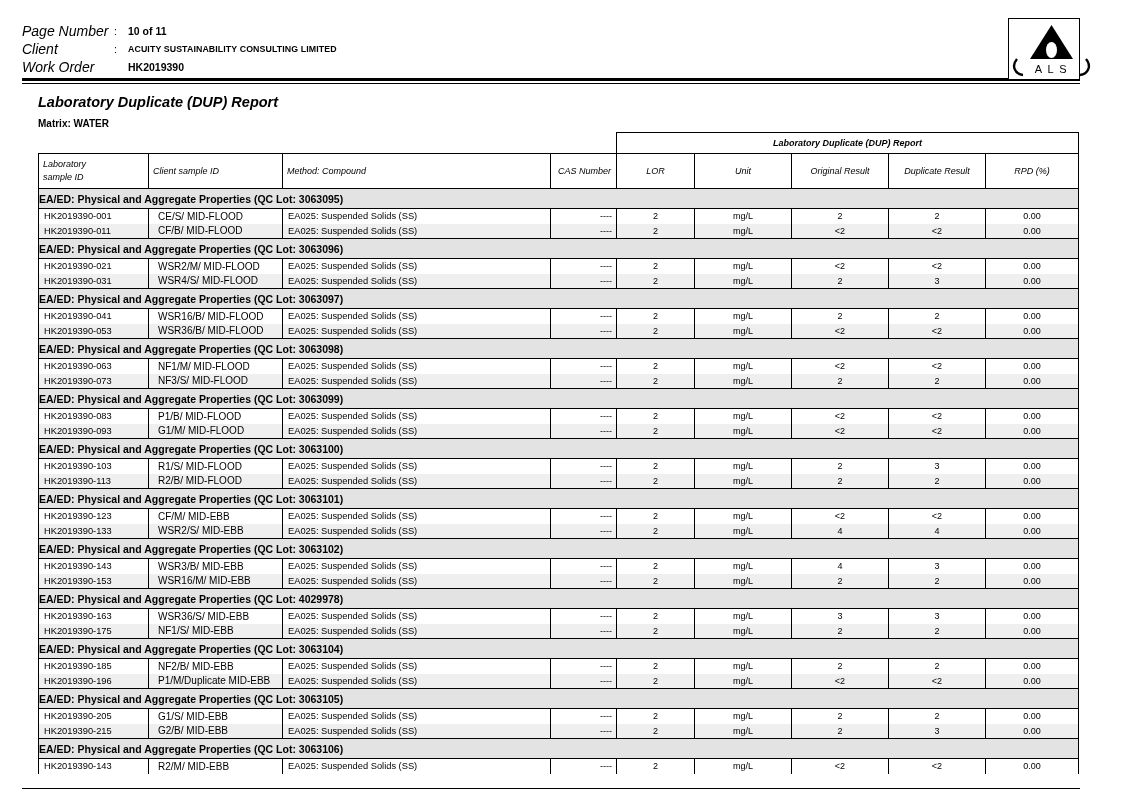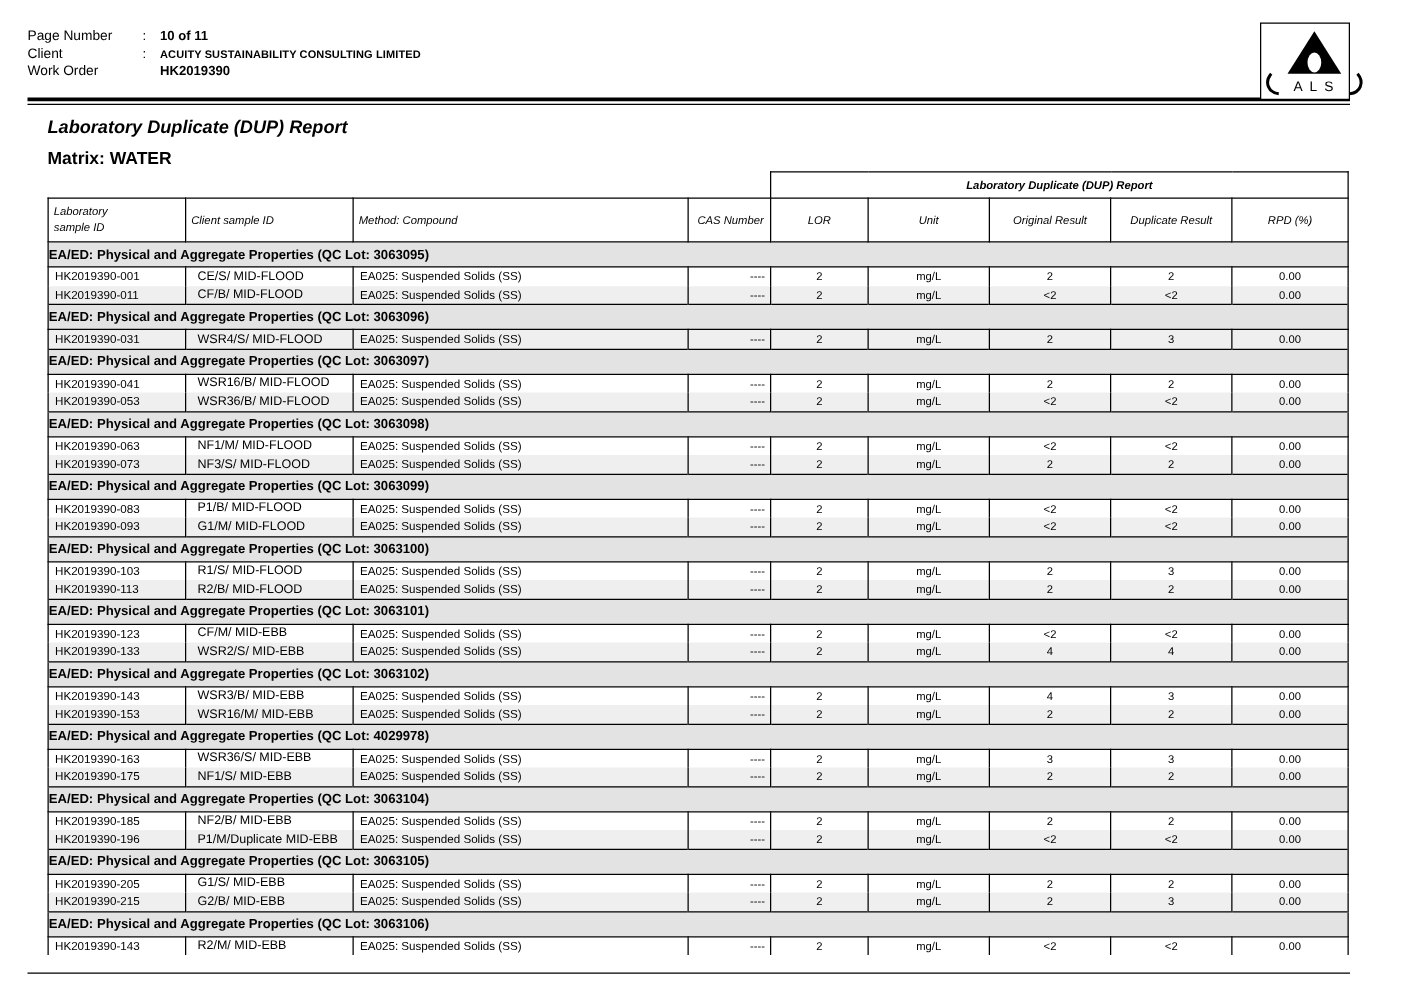--- a/index.html
+++ b/index.html
@@ -27,24 +27,25 @@
     position: relative;
     padding: 22px 42px 0 22px;
     height: 72px;
     box-sizing: border-box;
   }
   .meta-table {
     border-collapse: collapse;
     font-size: 10.5px;
   }
   .meta-label {
+    font-style: italic;
     padding: 1px 0;
     width: 92px;
     white-space: nowrap;
-    font-size: 11px;
+    font-size: 14px;
   }
   .meta-colon {
     width: 14px;
     padding: 1px 0;
     text-align: left;
   }
   .meta-value {
     font-weight: bold;
     padding: 1px 0;
     white-space: nowrap;
@@ -77,21 +78,21 @@
     background: #000;
     margin: 0 42px 0 22px;
   }
   .report-title {
     font-size: 14.5px;
     font-weight: bold;
     font-style: italic;
     margin: 10px 0 8px 38px;
   }
   .matrix-line {
-    font-size: 14px;
+    font-size: 10px;
     margin: 0 0 3px 38px;
   }
   .matrix-line b { font-weight: bold; }
   
   .tbl-wrap {
     margin: 0 44px 0 38px;
   }
   table.dup {
     border-collapse: collapse;
     width: 100%;
@@ -287,20 +288,31 @@
             <td class="cas">----</td>
             <td class="num">2</td>
             <td class="num">mg/L</td>
             <td class="num">&lt;2</td>
             <td class="num">&lt;2</td>
             <td class="num">0.00</td>
           </tr>
           <tr class="qc-row">
             <td colspan="9">EA/ED: Physical and Aggregate Properties  (QC Lot: 3063096)</td>
           </tr>
+          <tr class="data-row row-plain">
+            <td class="labid">HK2019390-021</td>
+            <td class="clientid">WSR2/M/ MID-FLOOD</td>
+            <td class="method">EA025: Suspended Solids (SS)</td>
+            <td class="cas">----</td>
+            <td class="num">2</td>
+            <td class="num">mg/L</td>
+            <td class="num">&lt;2</td>
+            <td class="num">&lt;2</td>
+            <td class="num">0.00</td>
+          </tr>
           <tr class="data-row row-shaded">
             <td class="labid">HK2019390-031</td>
             <td class="clientid">WSR4/S/ MID-FLOOD</td>
             <td class="method">EA025: Suspended Solids (SS)</td>
             <td class="cas">----</td>
             <td class="num">2</td>
             <td class="num">mg/L</td>
             <td class="num">2</td>
             <td class="num">3</td>
             <td class="num">0.00</td>

